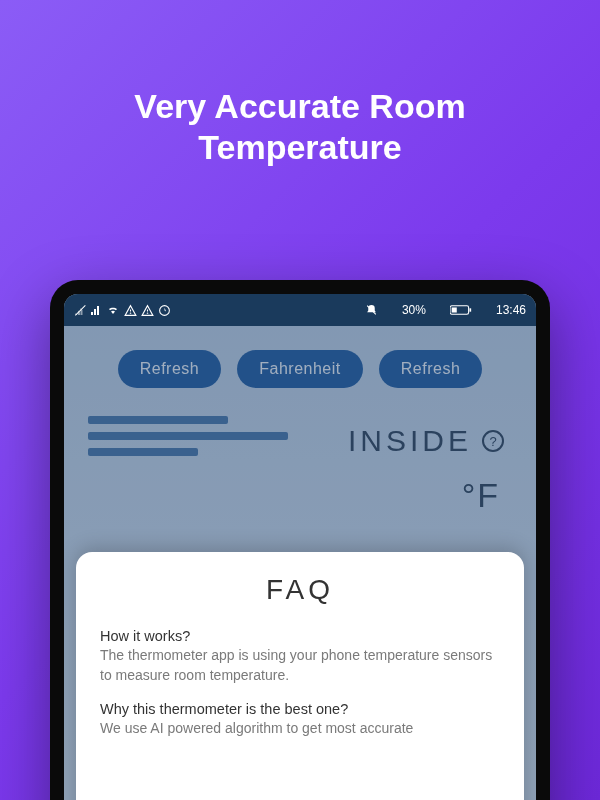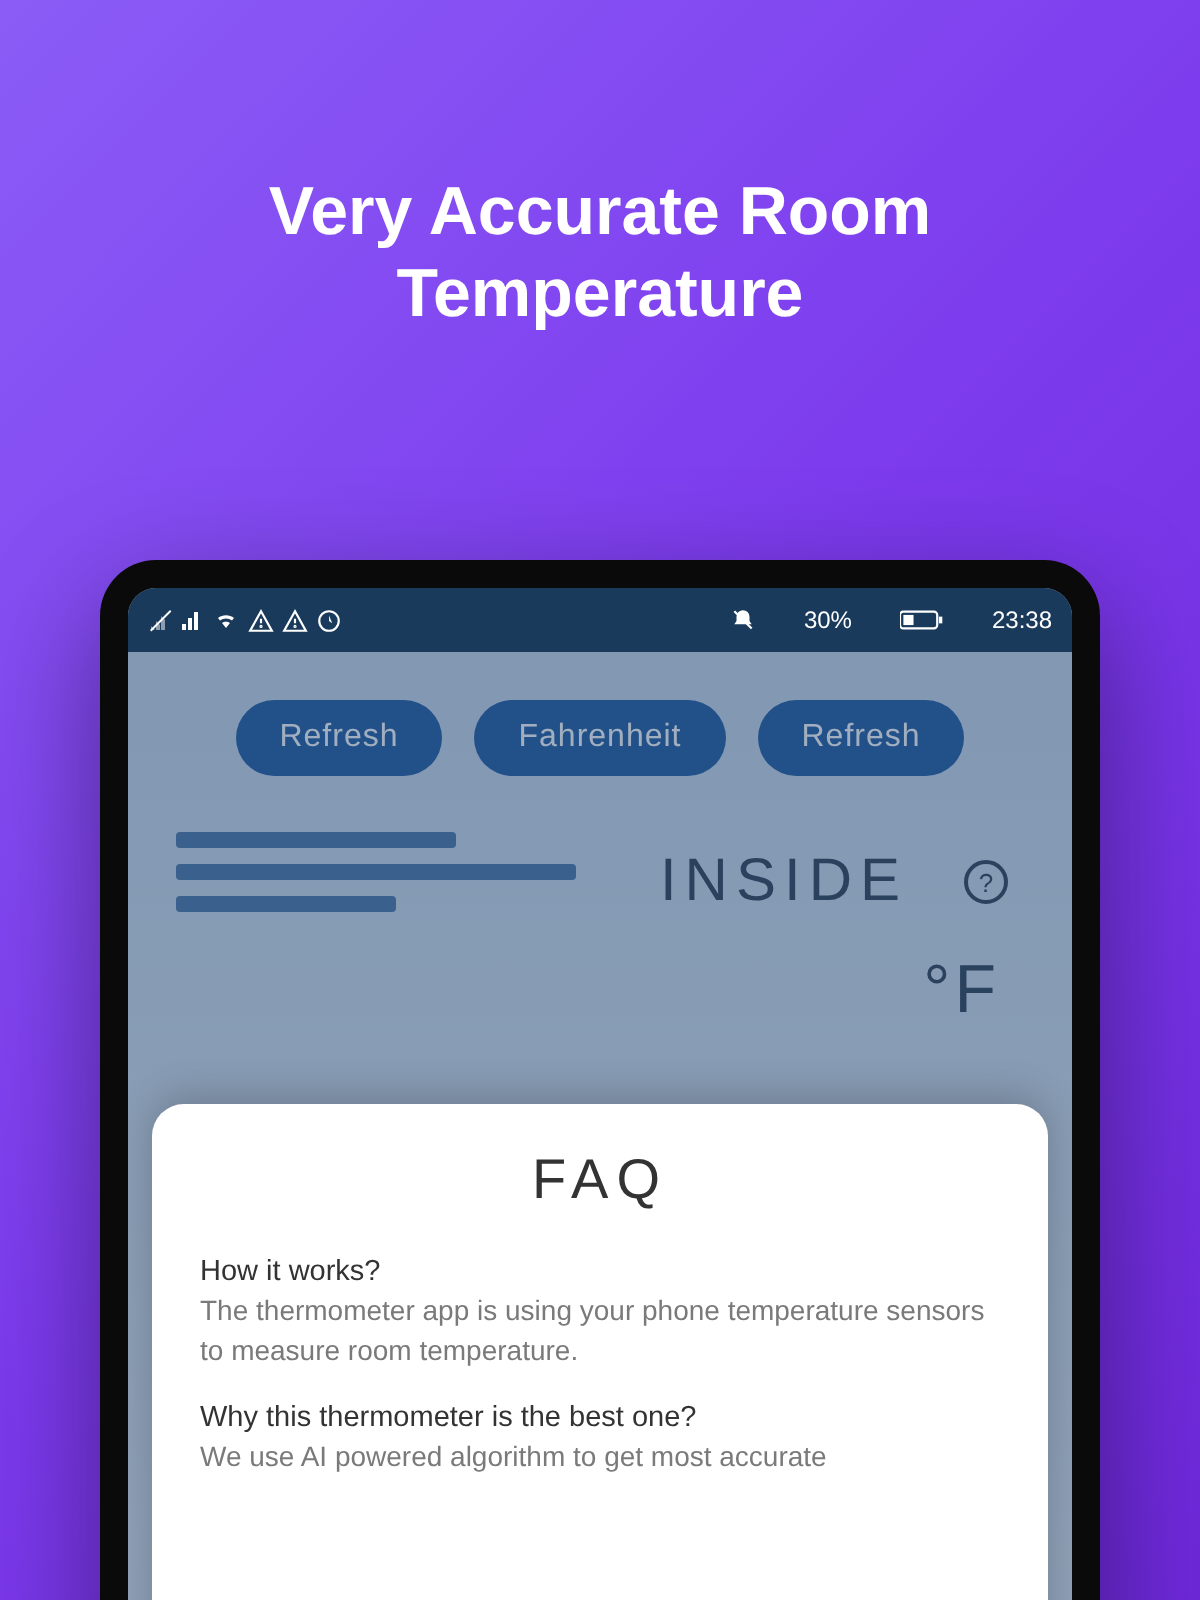--- a/index.html
+++ b/index.html
@@ -94,21 +94,21 @@
       border-radius: 2px;
       margin-bottom: 8px;
     }
     .ph-1 { width: 140px; }
     .ph-2 { width: 200px; }
     .ph-3 { width: 110px; }
     .inside-row {
       display: flex;
       align-items: center;
       justify-content: flex-end;
-      gap: 28px;
+      gap: 10px;
       margin-top: -42px;
       padding-right: 8px;
     }
     .inside-label {
       font-size: 30px;
       letter-spacing: 4px;
       color: #334c66;
       font-weight: 300;
     }
     .help-circle {
@@ -219,21 +219,21 @@
             </svg>
         </span>
         <span>30%</span>
         <span class="status-icon">
           <svg width="22" height="12" viewBox="0 0 26 12">
               <rect x="0" y="1" width="22" height="10" rx="2" fill="none" stroke="white" stroke-width="1.3"></rect>
               <rect x="2" y="3" width="6" height="6" fill="white"></rect>
               <rect x="23" y="4" width="2" height="4" fill="white"></rect>
             </svg>
         </span>
-        <span>23:38</span>
+        <span>13:46</span>
       </div>
     </div>
 
     <div class="screen-dim"></div>
 
     <div class="button-row">
       <button class="pill-btn">Refresh</button>
       <button class="pill-btn">Fahrenheit</button>
       <button class="pill-btn">Refresh</button>
     </div>

